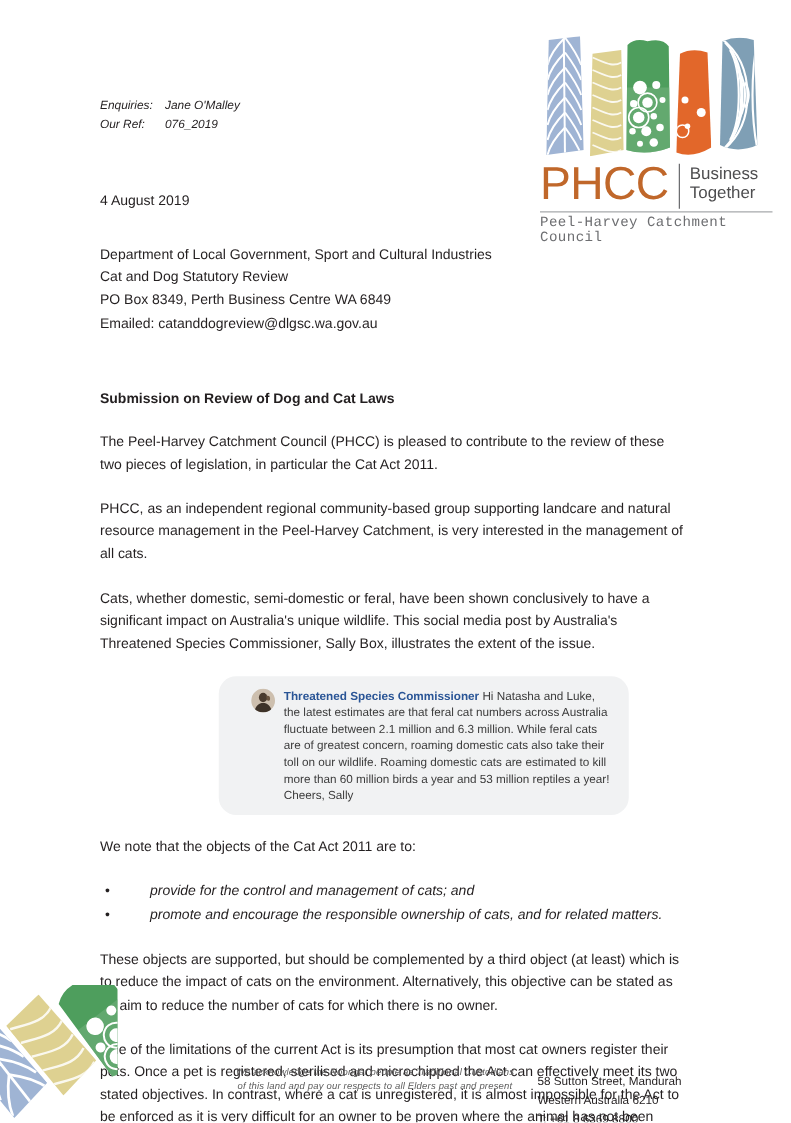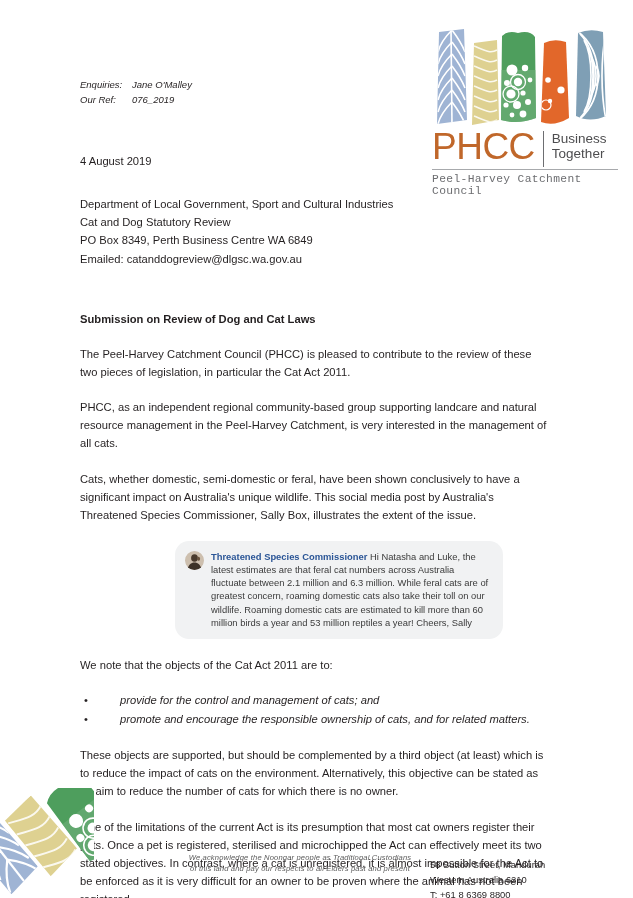--- a/index.html
+++ b/index.html
@@ -110,21 +110,21 @@
   .bold { font-weight: bold; }
 
   
   .post-wrap {
     margin-left: 95px;
     margin-right: 45px;
   }
   .post {
     background: #f1f2f3;
     border-radius: 14px;
-    padding: 9px 12px 10px 10px;
+    padding: 9px 12px 10px 26px;
     display: flex;
     gap: 7px;
     justify-content: space-between;
   }
   .post-avatar {
     width: 19px;
     height: 19px;
     min-width: 19px;
     border-radius: 50%;
     overflow: hidden;

